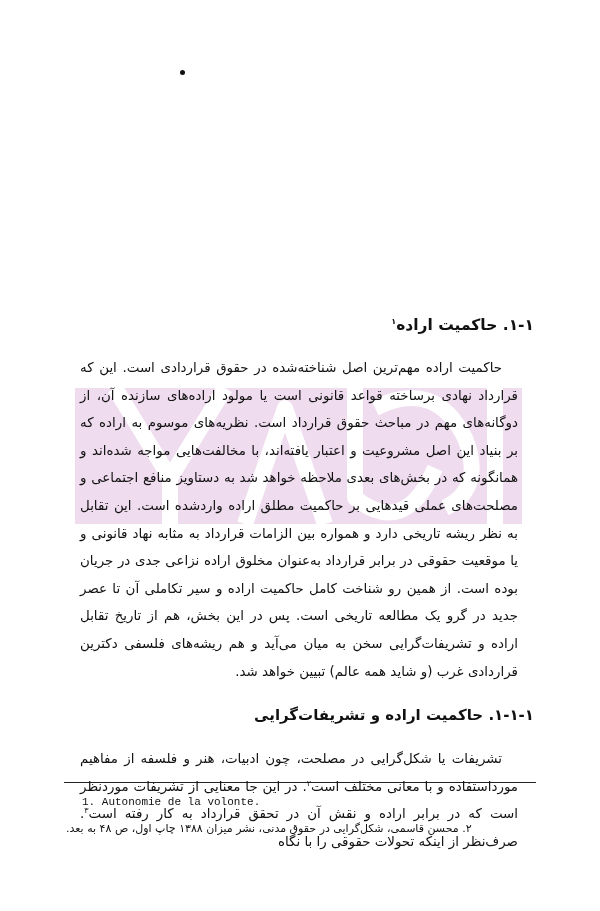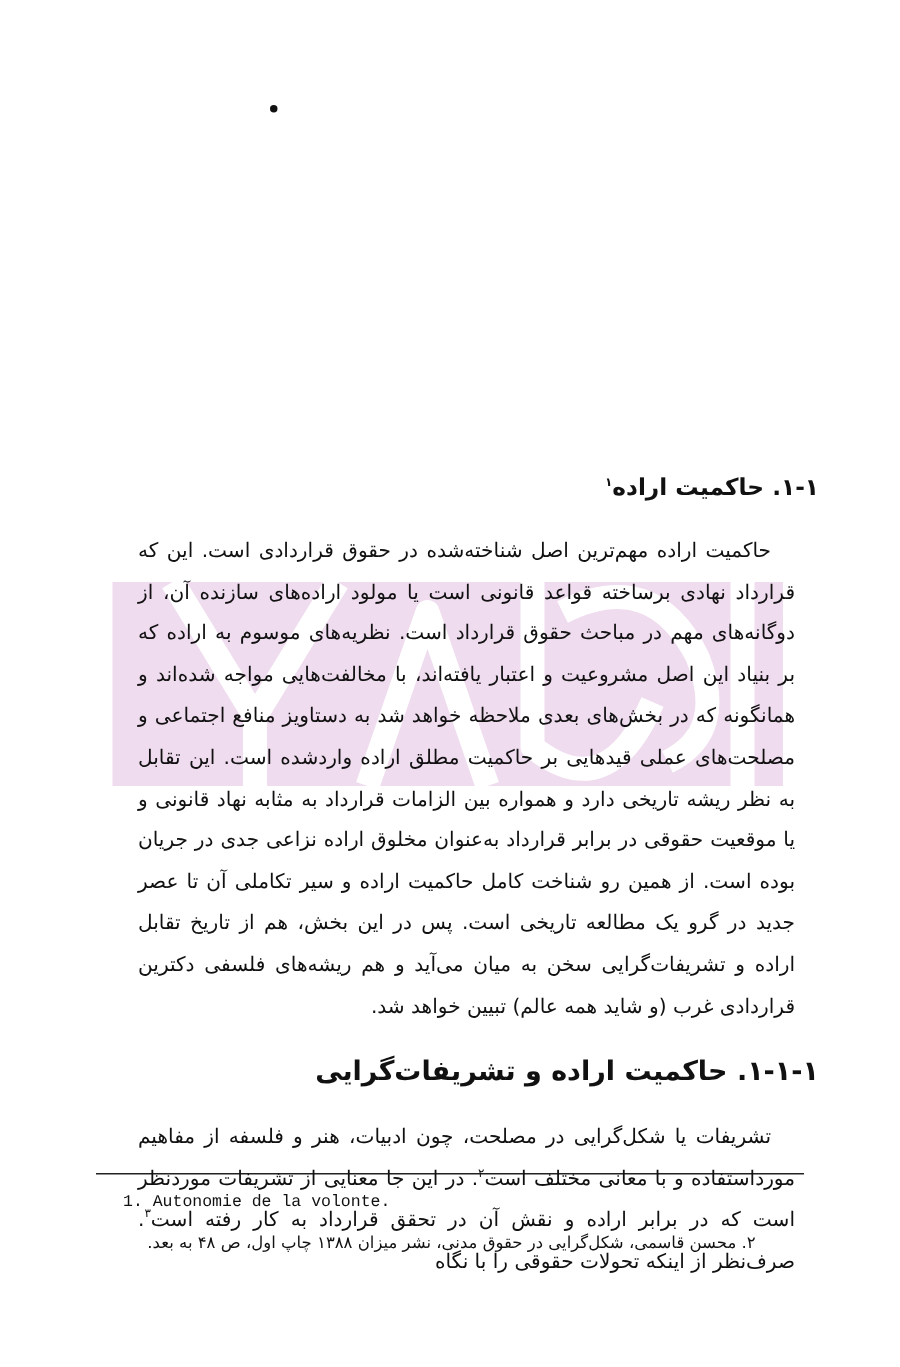--- a/index.html
+++ b/index.html
@@ -10,46 +10,46 @@
     .dot {
       position: absolute; left: 180px; y: 0; top: 70px; width: 5px; height: 5px;
       background: #111; border-radius: 50%;
     }
     .watermark {
       position: absolute; left: 75px; top: 388px; width: 447px; height: 136px;
       background: #f0dcef; z-index: 0;
     }
     .watermark svg { position: absolute; left: 0; top: 0; width: 100%; height: 100%; }
     .page {
-      position: absolute; left: 76px; top: 312px; width: 470px; direction: rtl; text-align: justify;
+      position: absolute; left: 64px; top: 312px; width: 470px; direction: rtl; text-align: justify;
       z-index: 1;
     }
     h2 {
       font-size: 15.5px; font-weight: bold; margin: 0 0 6px 0; line-height: 26px;
       font-family: "DejaVu Sans", "Liberation Sans", sans-serif;
     }
     h3 {
-      font-size: 18px; font-weight: bold; margin: 6px 0 2px 0; line-height: 28px;
+      font-size: 15px; font-weight: bold; margin: 6px 0 2px 0; line-height: 28px;
       font-family: "DejaVu Sans", "Liberation Sans", sans-serif;
     }
     p {
       margin: 16px; font-size: 13.4px; line-height: 27.6px; text-indent: 16px;
       font-family: "DejaVu Sans", "Liberation Sans", sans-serif;
       text-align-last: right;
     }
     sup { font-size: 8px; vertical-align: super; line-height: 0; }
     .rule {
       position: absolute; left: 64px; top: 782px; width: 472px; height: 0; border-top: 1.3px solid #222;
     }
     .fn-latin {
       position: absolute; left: 82px; top: 796px; font-size: 11px; direction: ltr;
       font-family: Liberation Mono, monospace;
     }
     .fns {
-      position: absolute; right: 64px; top: 818px; width: 470px; direction: rtl; text-align: center;
+      position: absolute; right: 64px; top: 818px; width: 470px; direction: rtl; text-align: left;
       font-size: 11px; line-height: 22px; font-family: "DejaVu Sans", "Liberation Sans", sans-serif;
     }
     .fns div { white-space: nowrap; }
   </style>
 </head>
 <body>
 
 <div class="dot"></div>
 
 <div class="watermark">

